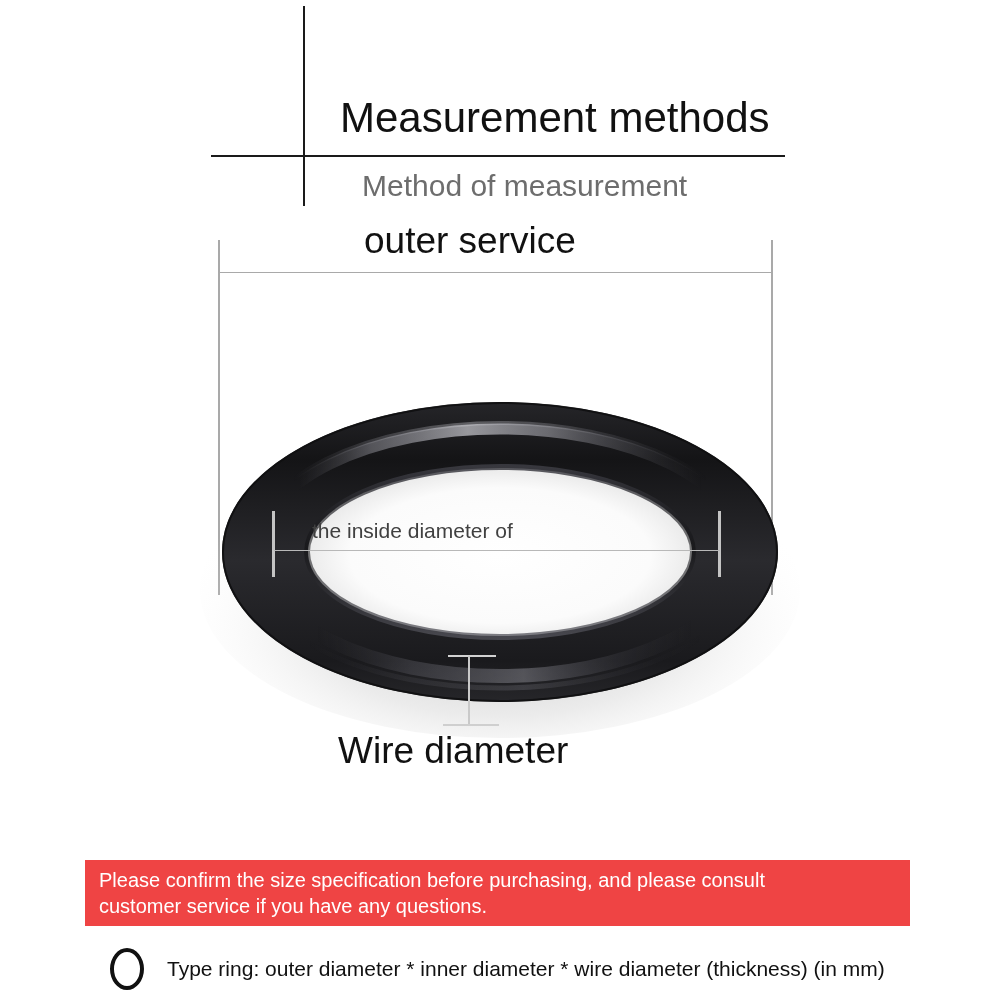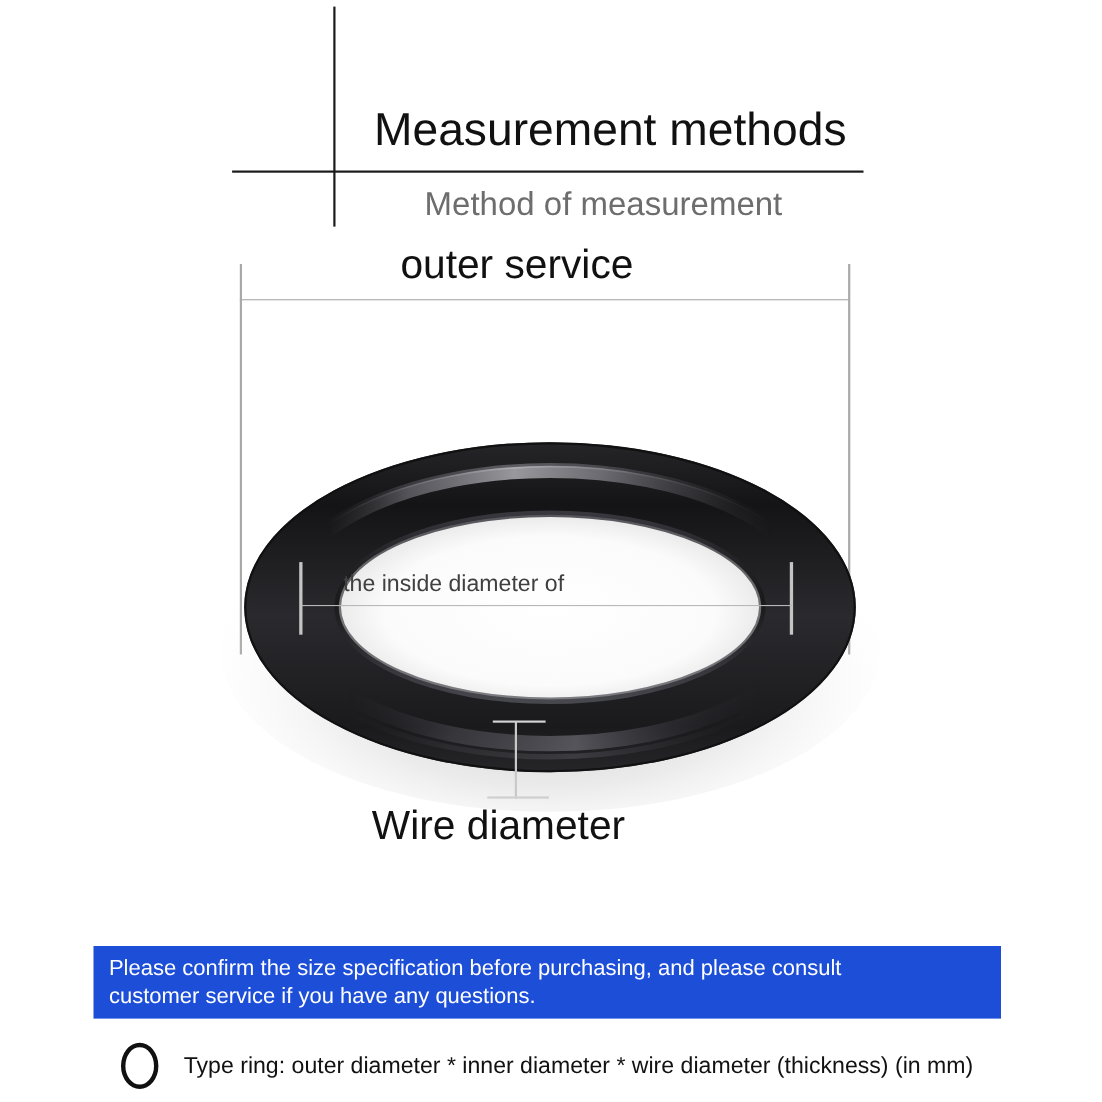--- a/index.html
+++ b/index.html
@@ -53,21 +53,20 @@
   }
   .title-sub {
     position: absolute;
     left: 362px;
     top: 168px;
     font-size: 30px;
     line-height: 36px;
     color: #6d6d6d;
     font-weight: 400;
     white-space: nowrap;
-    margin-left: 24px;
   }
 
   
   .label-outer {
     position: absolute;
     left: 364px;
     top: 219px;
     font-size: 37px;
     line-height: 44px;
     color: #111111;
@@ -181,21 +180,21 @@
     text-align: center;
   }
 
   
   .notice {
     position: absolute;
     left: 85px;
     top: 860px;
     width: 825px;
     height: 66px;
-    background: #1d4ed8;
+    background: #ef4444;
     box-sizing: border-box;
     padding: 7px 0 0 14px;
   }
   .notice-text {
     font-size: 20px;
     line-height: 26px;
     color: #ffffff;
     font-weight: 400;
     white-space: pre-line;
   }

